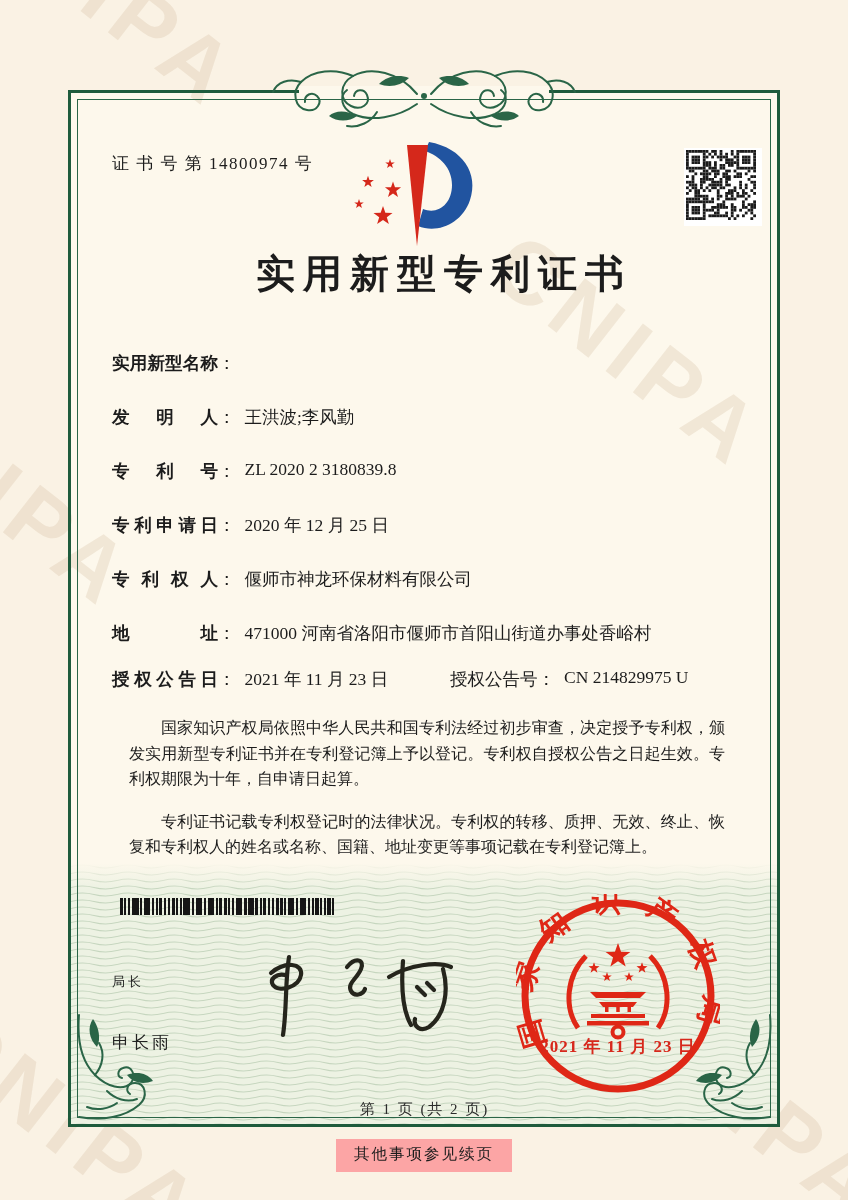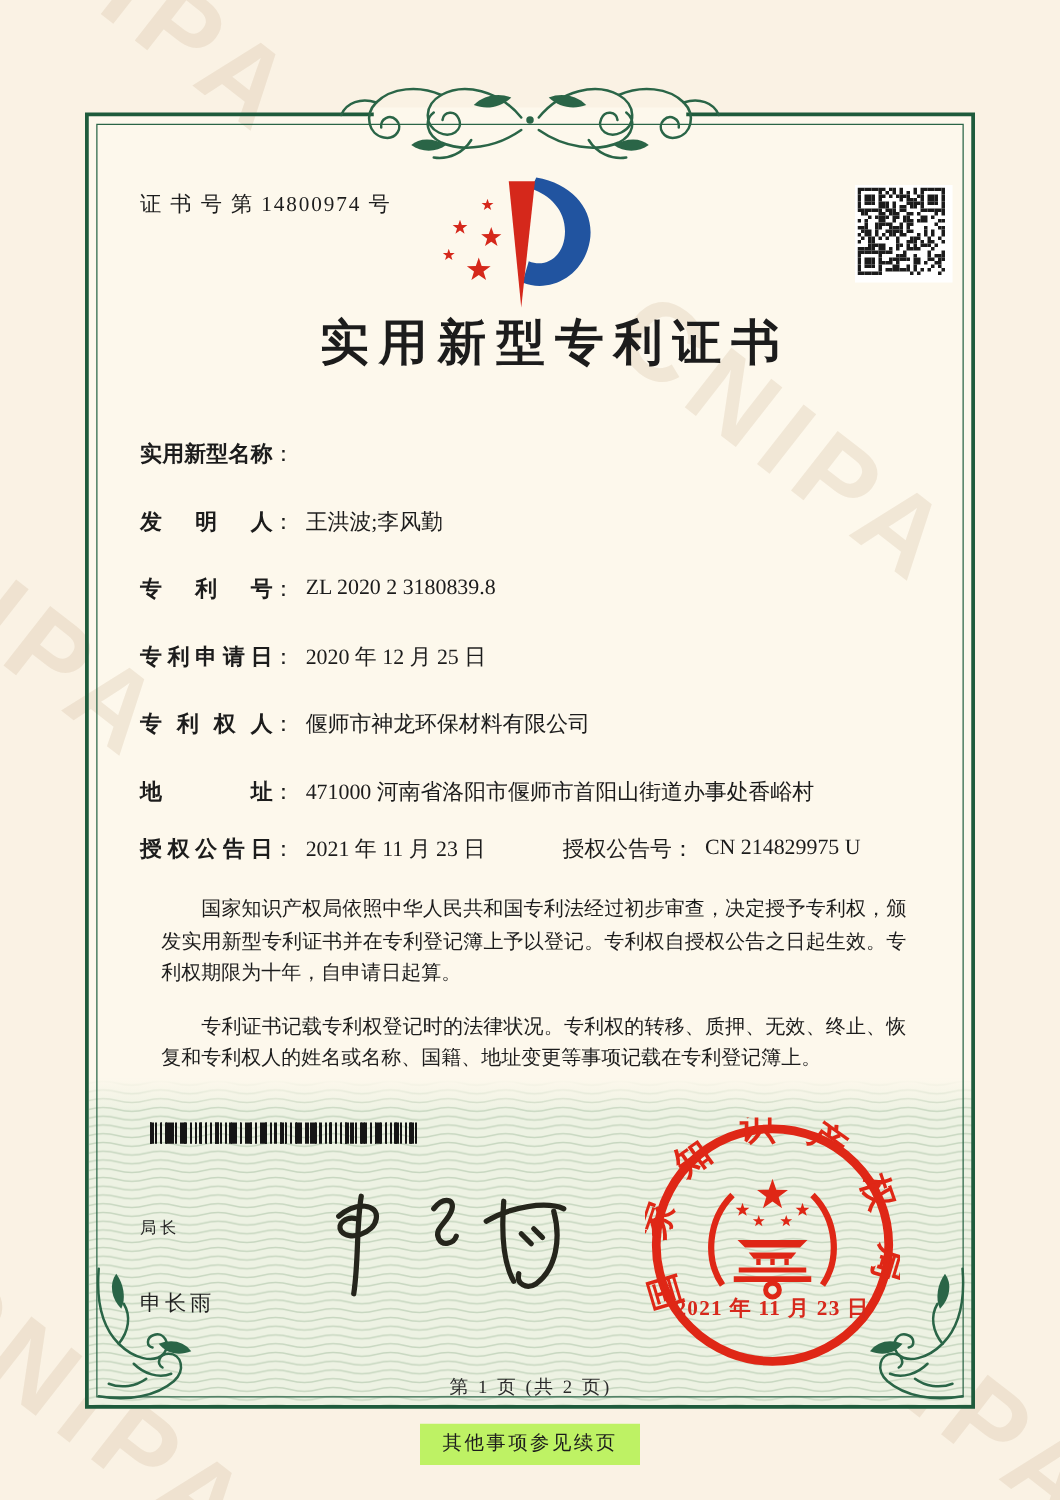--- a/index.html
+++ b/index.html
@@ -46,21 +46,21 @@
       font-size:17px;letter-spacing:3px;color:#222;margin-top:20px;}
   .sig{left:180px;top:80px;}
   .seal{left:445px;top:31px;}
   .seal-date{left:445px;top:172px;width:204px;text-align:center;color:#d7281c;font-size:17px;
       letter-spacing:1px;font-weight:600;}
   .pagenum{left:0;top:237px;width:100%;text-align:center;font-size:15px;letter-spacing:2px;color:#2b2b2b;}
   .flourish{z-index:4;}
   .flourish-bl{left:4px;top:148px;transform:scaleX(-1);}
   .flourish-br{left:611px;top:148px;}
   
-  .note{position:absolute;left:50%;top:1139px;transform:translateX(-50%);background:#bef264;
+  .note{position:absolute;left:50%;top:1139px;transform:translateX(-50%);background:#fca5a5;
         padding:5px 18px 7px;font-size:15.5px;letter-spacing:2px;z-index:5;}
 </style>
 </head>
 <body>
 
 <div class="page">
 
   <div class="inner-bg"></div>
 
   <div class="wm" style="left:-55px;top:-60px;">CNIPA</div>

